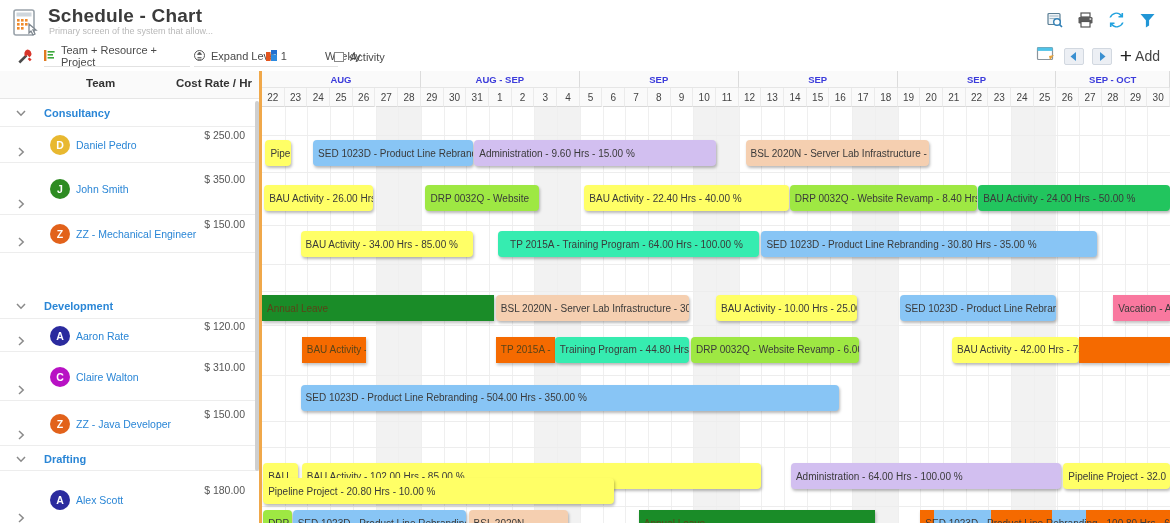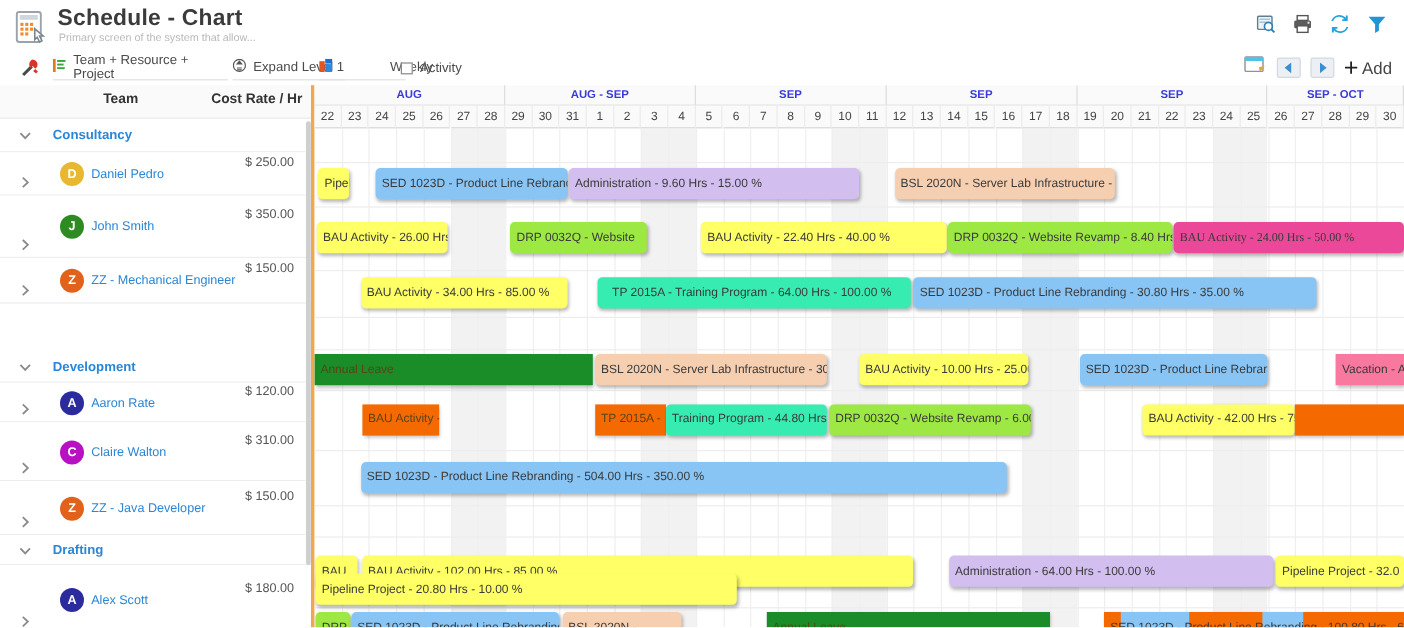--- a/index.html
+++ b/index.html
@@ -444,21 +444,21 @@
           </div>
           <div class="bar" style="left: 163.44px; width: 113.5px; top: 78px; background: rgb(158, 232, 67);">
             <span>DRP 0032Q - Website</span>
           </div>
           <div class="bar" style="left: 322.34px; width: 204.3px; top: 78px; background: rgb(255, 255, 102);">
             <span>BAU Activity - 22.40 Hrs - 40.00 %</span>
           </div>
           <div class="bar" style="left: 527.775px; width: 187.275px; top: 78px; background: rgb(158, 232, 67);">
             <span>DRP 0032Q - Website Revamp - 8.40 Hrs - 15.00 %</span>
           </div>
-          <div class="bar" style="left: 716.185px; width: 191.815px; top: 78px; background: #ec4899; font-family: Liberation Serif, serif;">
+          <div class="bar" style="left: 716.185px; width: 191.815px; top: 78px; background: #22c55e;">
             <span>BAU Activity - 24.00 Hrs - 50.00 %</span>
           </div>
           <div class="bar" style="left: 38.59px; width: 172.52px; top: 124px; background: rgb(255, 255, 102);">
             <span>BAU Activity - 34.00 Hrs - 85.00 %</span>
           </div>
           <div class="bar" style="left: 236.08px; width: 261.05px; top: 124px; background: rgb(54, 236, 176); padding-left: 12px;">
             <span>TP 2015A - Training Program - 64.00 Hrs - 100.00 %</span>
           </div>
           <div class="bar" style="left: 499.4px; width: 335.96px; top: 124px; background: rgb(136, 197, 245);">
             <span>SED 1023D - Product Line Rebranding - 30.80 Hrs - 35.00 %</span>

